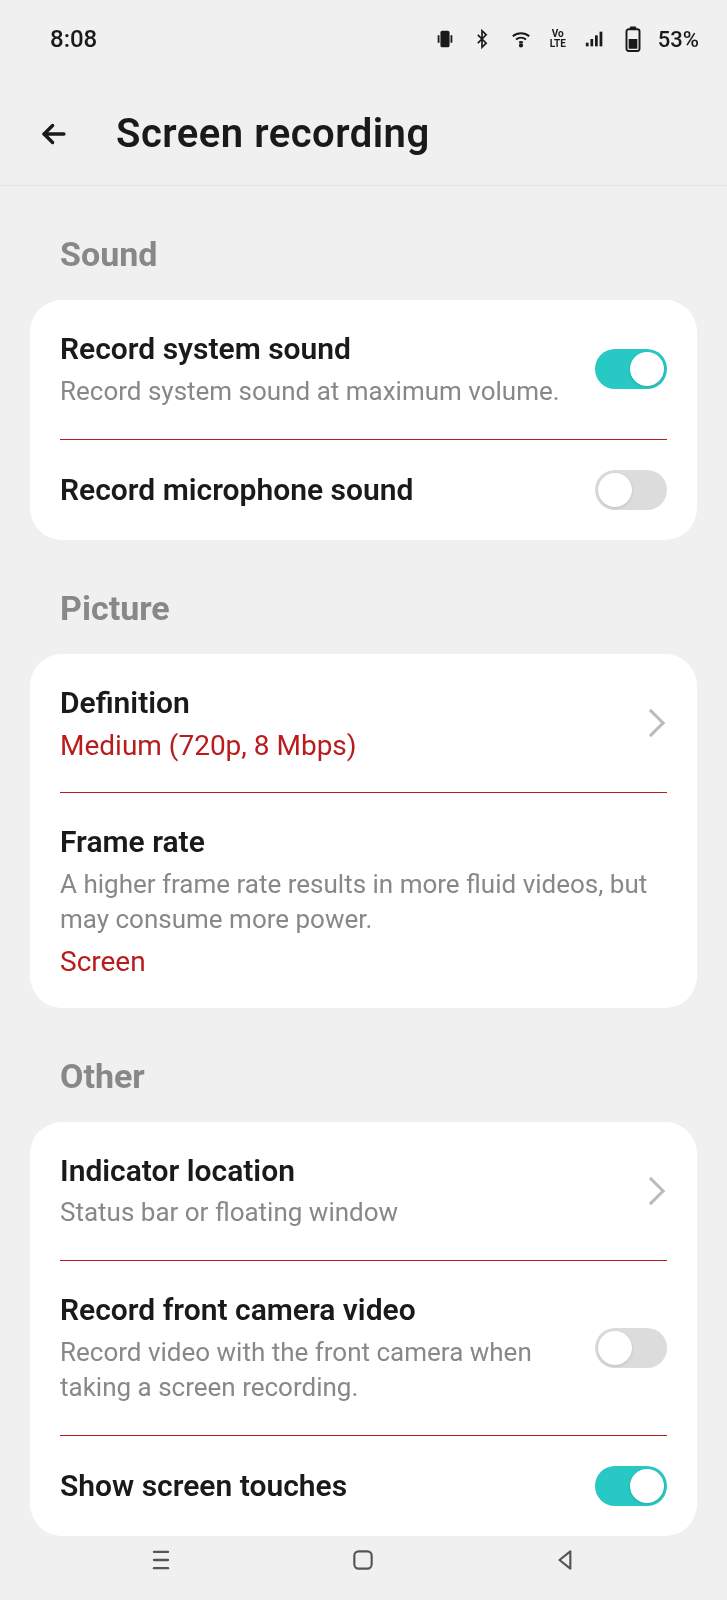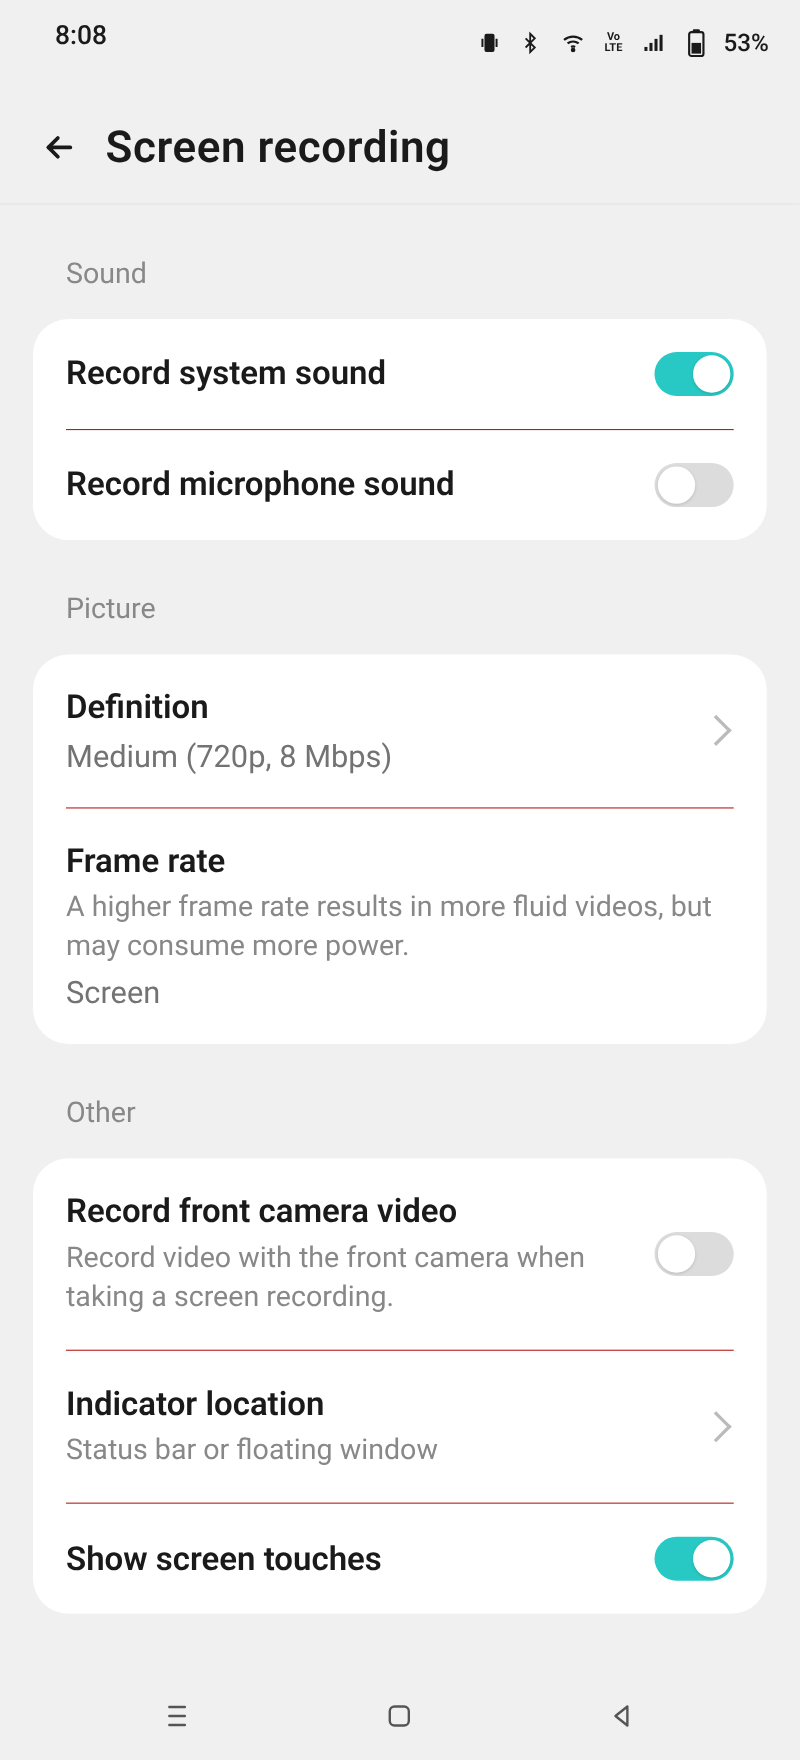--- a/index.html
+++ b/index.html
@@ -7,66 +7,67 @@
     font-family: -apple-system, BlinkMacSystemFont, "Segoe UI", Roboto, sans-serif;
     background: #f0f0f0;
     width: 727px;
     height: 1600px;
     overflow: hidden;
     color: #1a1a1a;
   }
   .status-bar {
     display: flex;
     justify-content: space-between;
+    align-items: center;
     padding: 18px 28px 0 50px;
     height: 60px;
     font-size: 24px;
     font-weight: 500;
   }
   .status-right {
     display: flex;
     align-items: center;
     gap: 16px;
     font-size: 22px;
   }
   .status-right .icon { display:inline-flex; align-items:center; }
   .battery-pct { font-weight:500; }
 
   .header {
     display: flex;
     align-items: center;
     padding: 50px 28px 28px 36px;
     border-bottom: 1px solid #e3e3e3;
-    gap: 24px;
+    gap: 44px;
   }
   .back-arrow { width: 36px; height: 36px; display:flex; align-items:center; justify-content:center; cursor:pointer; }
   .page-title { font-size: 40px; font-weight: 600; letter-spacing:0.5px; }
 
   .content { padding: 0 30px 0 30px; }
   .section-label {
-    color: #888; font-size: 26px; font-weight: 400;
+    color: #888; font-size: 34px; font-weight: 700;
     padding: 48px 30px 26px 30px;
   }
   .card {
     background: #fff;
     border-radius: 32px;
     padding: 0 30px;
   }
   .row {
     display: flex;
     align-items: center;
     justify-content: space-between;
     padding: 30px 0;
     gap: 20px;
   }
   .row + .row { border-top: 1px solid #b91c1c; }
   .row-text { flex: 1; }
   .row-title { font-size: 30px; font-weight: 600; color:#1a1a1a; line-height:1.25; }
   .row-sub { font-size: 26px; color:#888; line-height:1.35; margin-top: 6px; }
-  .row-value { font-size: 28px; color:#737373; margin-top: 8px; }
+  .row-value { font-size: 28px; color:#b91c1c; margin-top: 8px; }
 
   .toggle {
     width: 72px; height: 40px; border-radius: 20px;
     position: relative; cursor:pointer; flex-shrink:0;
   }
   .toggle::after {
     content:""; position:absolute; width:34px; height:34px; border-radius:50%;
     background:#fff; top:3px; transition: left .2s;
     box-shadow: 0 1px 3px rgba(0,0,0,0.15);
   }
@@ -139,20 +140,21 @@
   <div class="page-title">Screen recording</div>
 </div>
 
 <div class="content">
 
   <div class="section-label">Sound</div>
   <div class="card">
     <div class="row">
       <div class="row-text">
         <div class="row-title">Record system sound</div>
+        <div class="row-sub">Record system sound at maximum volume.</div>
       </div>
       <div class="toggle on"></div>
     </div>
     <div class="row">
       <div class="row-text">
         <div class="row-title">Record microphone sound</div>
       </div>
       <div class="toggle off"></div>
     </div>
   </div>
@@ -172,31 +174,31 @@
         <div class="row-sub">A higher frame rate results in more fluid videos, but may consume more power.</div>
         <div class="row-value">Screen</div>
       </div>
     </div>
   </div>
 
   <div class="section-label">Other</div>
   <div class="card">
     <div class="row">
       <div class="row-text">
+        <div class="row-title">Indicator location</div>
+        <div class="row-sub">Status bar or floating window</div>
+      </div>
+      <div class="chevron"></div>
+    </div>
+    <div class="row">
+      <div class="row-text">
         <div class="row-title">Record front camera video</div>
         <div class="row-sub">Record video with the front camera when taking a screen recording.</div>
       </div>
       <div class="toggle off"></div>
-    </div>
-    <div class="row">
-      <div class="row-text">
-        <div class="row-title">Indicator location</div>
-        <div class="row-sub">Status bar or floating window</div>
-      </div>
-      <div class="chevron"></div>
     </div>
     <div class="row">
       <div class="row-text">
         <div class="row-title">Show screen touches</div>
       </div>
       <div class="toggle on"></div>
     </div>
   </div>
 
 </div>

